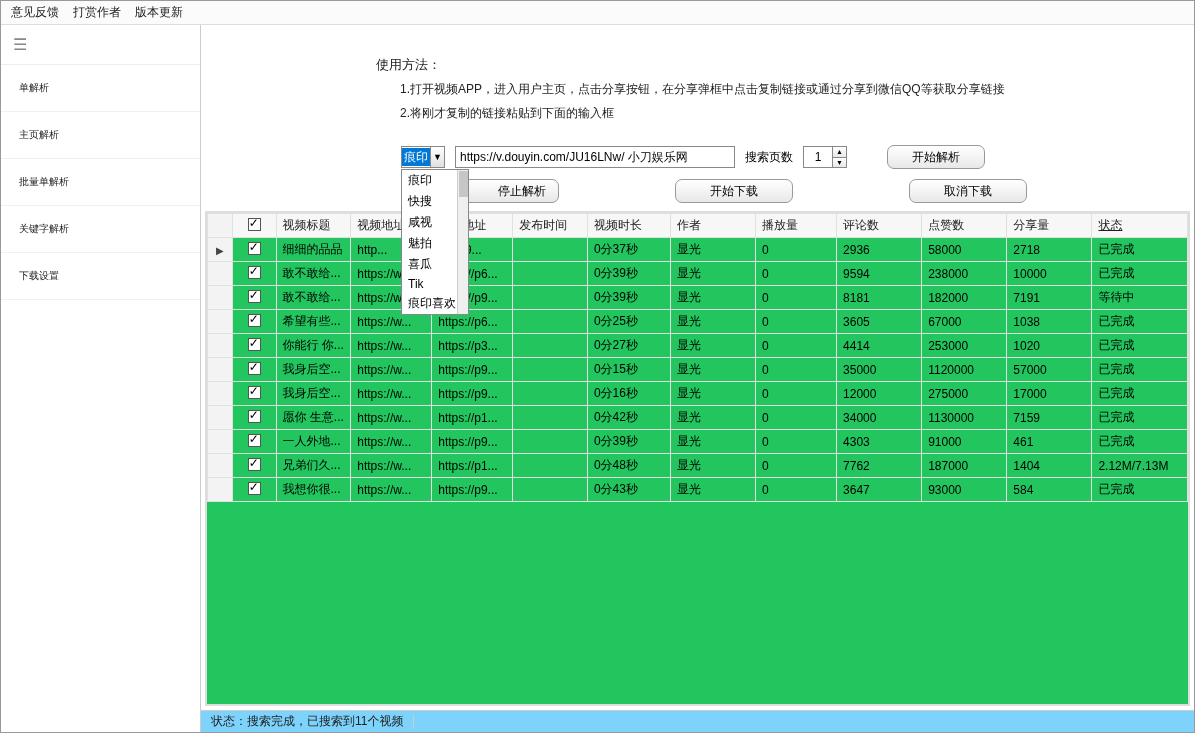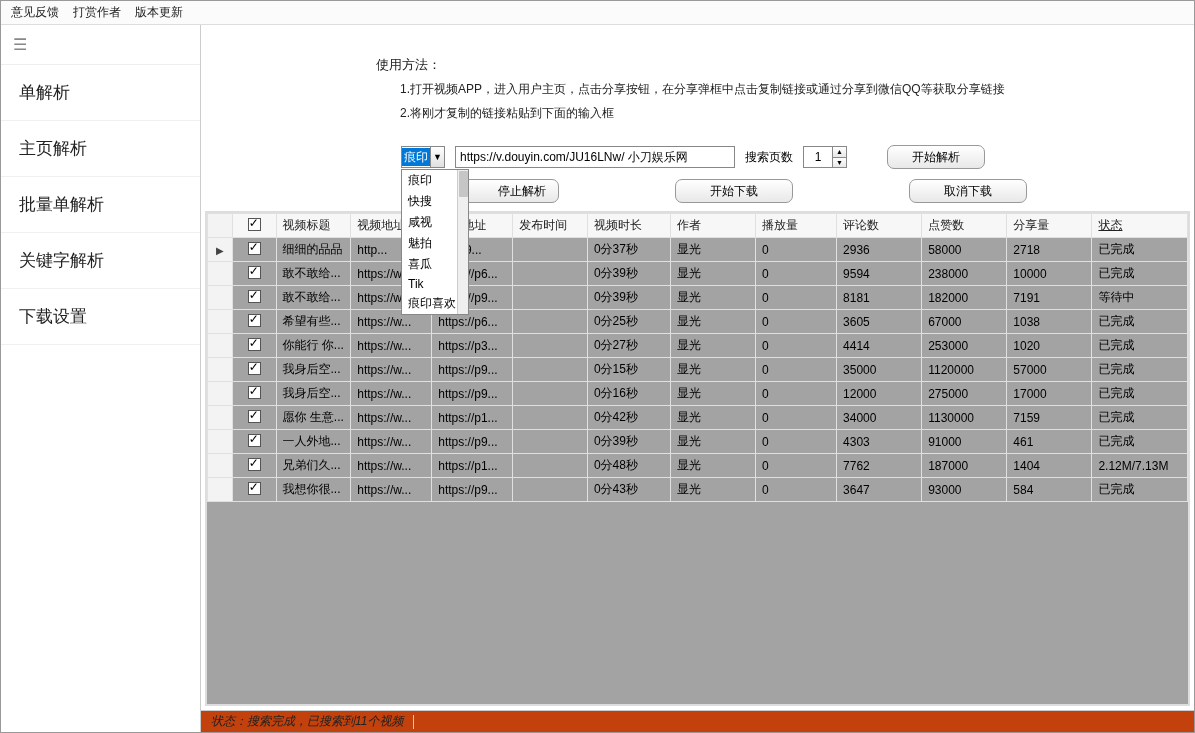--- a/index.html
+++ b/index.html
@@ -9,21 +9,21 @@
   .titlebar .app-icon { width: 14px; height: 14px; margin-right: 4px; }
   .titlebar .title { font-size: 12px; font-weight: bold; color: #333; flex: 0 0 auto; }
   .titlebar .spacer { flex: 1; }
   .win-btns { display: flex; gap: 2px; }
   .win-btn { width: 22px; height: 16px; border: 1px solid #aaa; border-radius: 3px; background: linear-gradient(#fff,#e8e8e8); display:flex; align-items:center; justify-content:center; font-size: 10px; color:#444; }
   .menubar { height: 24px; display:flex; align-items:center; gap: 14px; padding-left: 10px; border-bottom: 1px solid #ddd; background:#fbfbfb; }
   .menubar span { color: #222; cursor: default; }
   .body { flex:1; display:flex; min-height:0; }
   .sidebar { width: 200px; border-right: 1px solid #ccc; background:#fff; }
   .hamburger { padding: 10px 12px; color:#888; font-size: 16px; border-bottom: 1px solid #eee; }
-  .side-item { padding: 16px 18px; font-size: 17px; border-bottom: 1px solid #f0f0f0; color:#222; cursor: default; }
+  .side-item { padding: 16px 18px; font-size: 10px; border-bottom: 1px solid #f0f0f0; color:#222; cursor: default; }
   .side-item.sel { background:#fff; }
   .main { flex:1; display:flex; flex-direction:column; min-width:0; }
   .instructions { padding: 28px 0 14px 175px; line-height: 24px; color:#222; }
   .instructions .lbl { font-size:13px; }
   .instructions .ln { font-size:12px; padding-left: 24px; }
   .controls { padding: 6px 0 10px 200px; display:flex; align-items:center; gap: 10px; position: relative; }
   .combo { width: 44px; height: 22px; border: 1px solid #888; display:flex; align-items:center; position: relative; }
   .combo .sel-txt { background:#0078d7; color:#fff; padding: 0 2px; font-size:12px; flex:1; line-height:18px; }
   .combo .arrow { width: 14px; height: 100%; border-left:1px solid #888; background:linear-gradient(#fff,#e0e0e0); display:flex; align-items:center; justify-content:center; font-size:9px; }
   .dropdown { position:absolute; top: 22px; left: -1px; width: 68px; background:#fff; border:1px solid #888; z-index: 10; }
@@ -33,31 +33,31 @@
   .url-input { width: 280px; height: 22px; border: 1px solid #888; padding: 0 4px; font-size:12px; }
   .lbl2 { font-size:12px; }
   .spin { width: 44px; height: 22px; border:1px solid #888; display:flex; }
   .spin input { width:28px; border:none; text-align:center; font-size:12px; }
   .spin .arrows { width:14px; display:flex; flex-direction:column; border-left:1px solid #888; }
   .spin .ar { flex:1; display:flex; align-items:center; justify-content:center; font-size:7px; background:linear-gradient(#fff,#e8e8e8); }
   .spin .ar:first-child { border-bottom:1px solid #888; }
   .btn { min-width: 98px; height: 24px; border:1px solid #999; border-radius:7px; background:linear-gradient(#fff,#e8e8e8); font-size:12px; display:flex; align-items:center; justify-content:center; cursor: default; }
   .btn-row { padding: 0 0 8px 200px; display:flex; gap: 116px; align-items: flex-end; }
   .btn-row .btn { width: 118px; }
-  .grid-wrap { flex:1; margin: 0 4px 4px 4px; border: 2px solid #ddd; background:#a3a3a3; overflow:hidden; display:flex; flex-direction:column; }
+  .grid-wrap { flex:1; margin: 0 4px 4px 4px; border: 2px solid #ddd; background:#22c55e; overflow:hidden; display:flex; flex-direction:column; }
   table { border-collapse: collapse; width: 100%; table-layout: fixed; }
   th, td { border: 1px solid #e0e0e0; padding: 3px 6px; font-size: 12px; text-align: left; white-space: nowrap; overflow: hidden; text-overflow: ellipsis; height: 21px; }
   th { background: #f7f7f7; font-weight: normal; color:#222; }
   td.ck, th.ck { width: 42px; text-align:center; }
   td.rowhdr, th.rowhdr { width: 24px; background:#f3f3f3; text-align:center; }
   .col-title { width: 72px;} .col-va { width:78px;} .col-ca{width:78px;} .col-pt{width:72px;} .col-dur{width:80px;} .col-au{width:82px;} .col-pv{width:78px;} .col-cm{width:82px;} .col-lk{width:82px;} .col-sh{width:82px;} .col-st{width:92px;text-decoration:underline;}
   .checkbox { width:13px; height:13px; display:inline-block; border:1px solid #555; background:#fff; position:relative; }
   .checkbox.on::after { content:"✓"; position:absolute; top:-3px; left:0; font-size:12px; color:#000; }
   .row-arrow { font-size:10px; color:#444; }
-  .statusbar { height: 22px; border-top: 1px solid #ccc; background:#c2410c; display:flex; align-items:center; padding: 0 10px; gap:10px;font-style:italic; }
+  .statusbar { height: 22px; border-top: 1px solid #ccc; background:#7dd3fc; display:flex; align-items:center; padding: 0 10px; gap:10px; }
   .statusbar .seg { font-size:12px; color:#222; }
   .statusbar .divider { width:1px; height:14px; background:#ccc; }
   .instr-block { position: relative; }
 </style>
 </head>
 <body>
 
 <div class="window">
 
   <div class="menubar">

